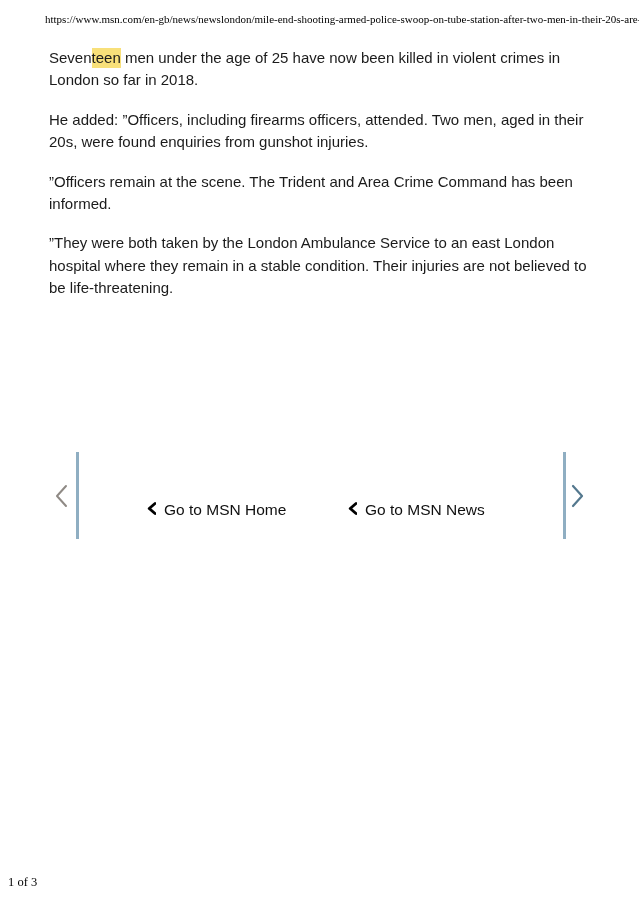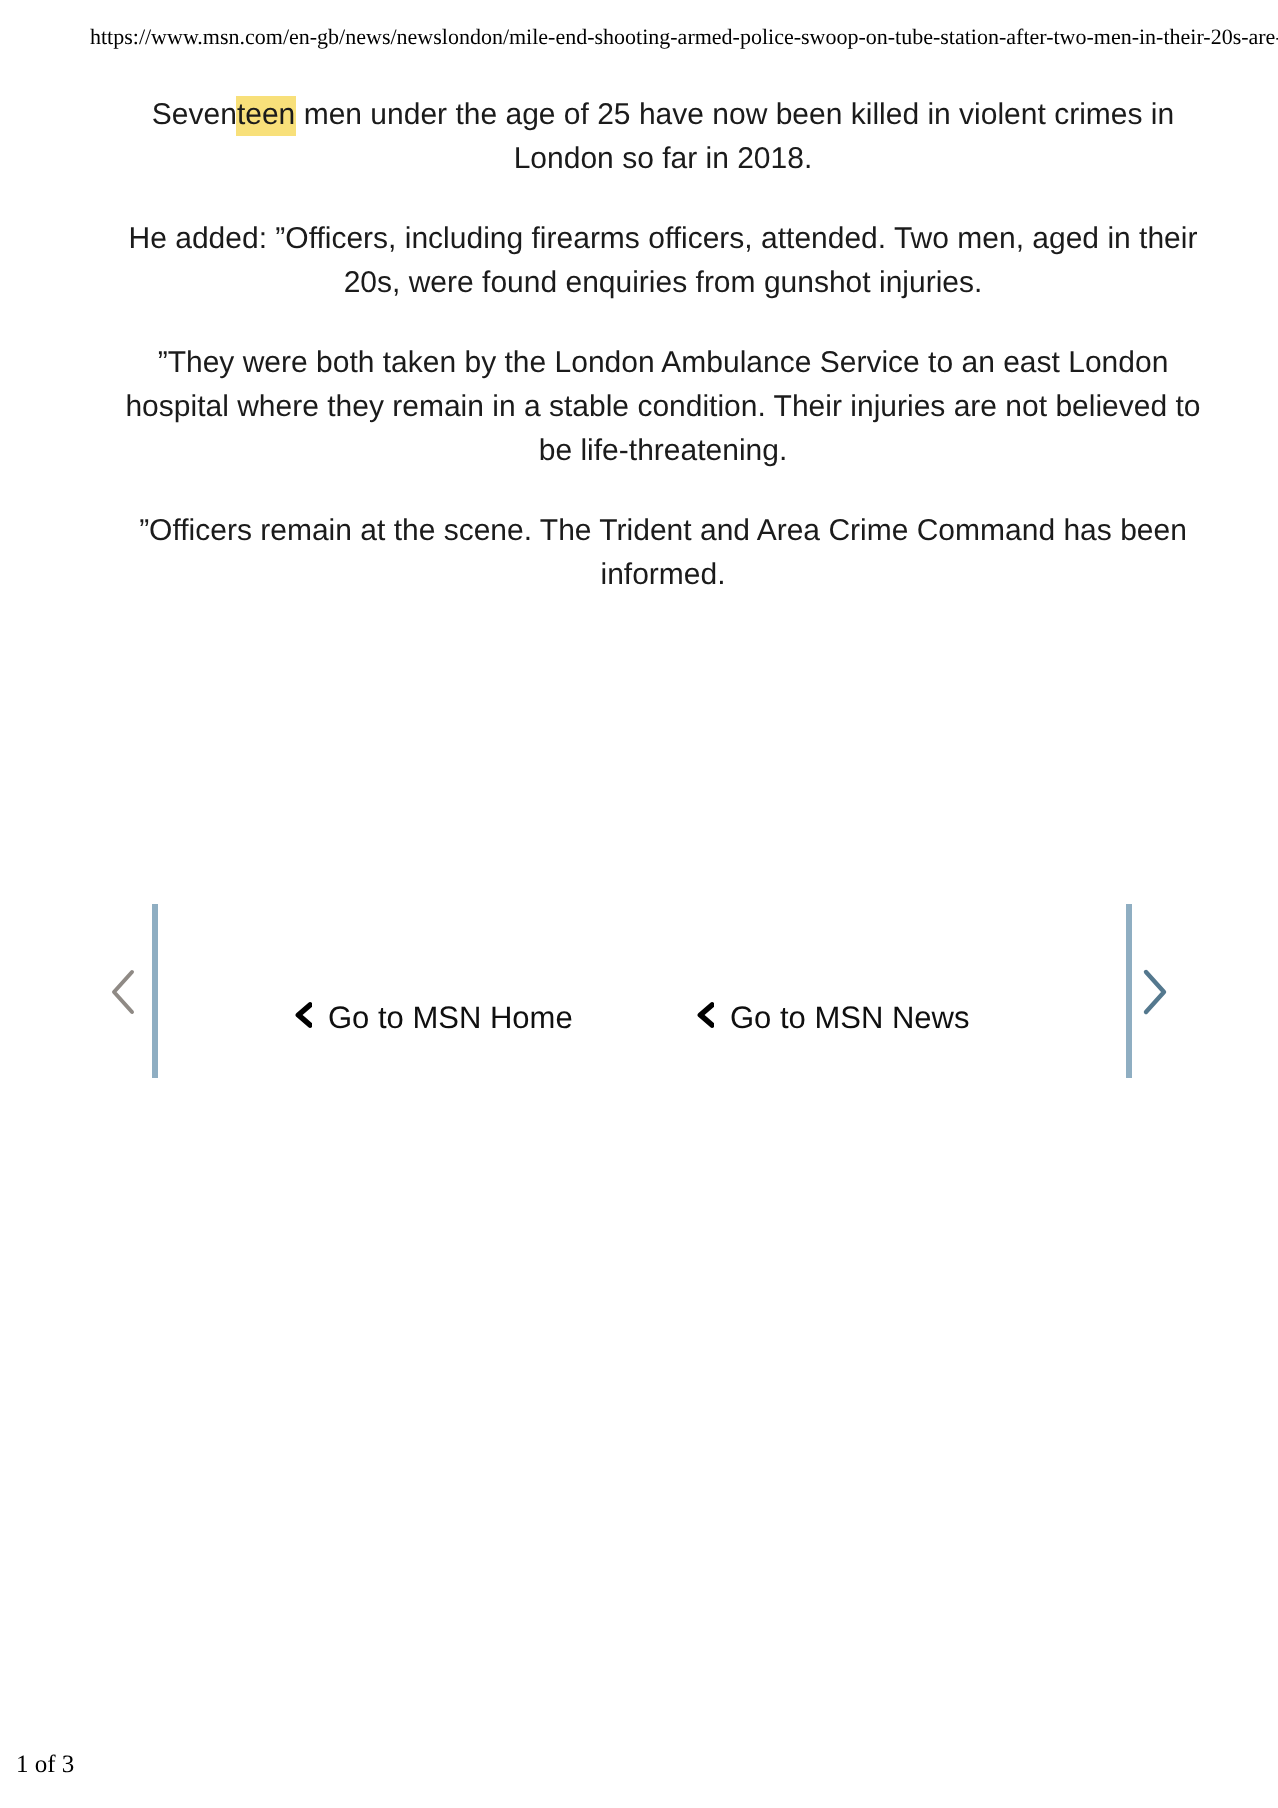--- a/index.html
+++ b/index.html
@@ -23,21 +23,21 @@
   }
   .article {
     position: absolute;
     top: 47px;
     left: 49px;
     width: 553px;
     font-size: 15px;
     line-height: 22.4px;
     color: #1b1b1b;
   }
-  .article p { margin: 0 0 17px 12px; text-align: center; }
+  .article p { margin: 0 0 17px 0; }
   mark.search-highlight {
     background: #f8e07a;
     color: inherit;
     padding: 1px 0 2px 0;
   }
   .divider-bar {
     position: absolute;
     top: 452px;
     width: 3px;
     height: 87px;
@@ -85,22 +85,22 @@
 </head>
 <body>
 
 <div class="page">
 
   <div class="url-header">https://www.msn.com/en-gb/news/newslondon/mile-end-shooting-armed-police-swoop-on-tube-station-after-two-men-in-their-20s-are-shot/...</div>
 
   <div class="article">
     <p><span>Seven</span><mark class="search-highlight">teen</mark><span> men under the age of 25 have now been killed in violent crimes in London so far in 2018.</span></p>
     <p>He added: ”Officers, including firearms officers, attended. Two men, aged in their 20s, were found enquiries from gunshot injuries.</p>
+    <p>”Officers remain at the scene. The Trident and Area Crime Command has been informed.</p>
     <p>”They were both taken by the London Ambulance Service to an east London hospital where they remain in a stable condition. Their injuries are not believed to be life-threatening.</p>
-    <p>”Officers remain at the scene. The Trident and Area Crime Command has been informed.</p>
   </div>
 
   <button class="pager-btn pager-prev">
     <span>
       <svg width="16" height="26" viewBox="0 0 16 26">
         <polyline points="13,3 4,13 13,23" fill="none" stroke="#8f8a85" stroke-width="2" stroke-linecap="round" stroke-linejoin="round"></polyline>
       </svg>
     </span>
   </button>
 

